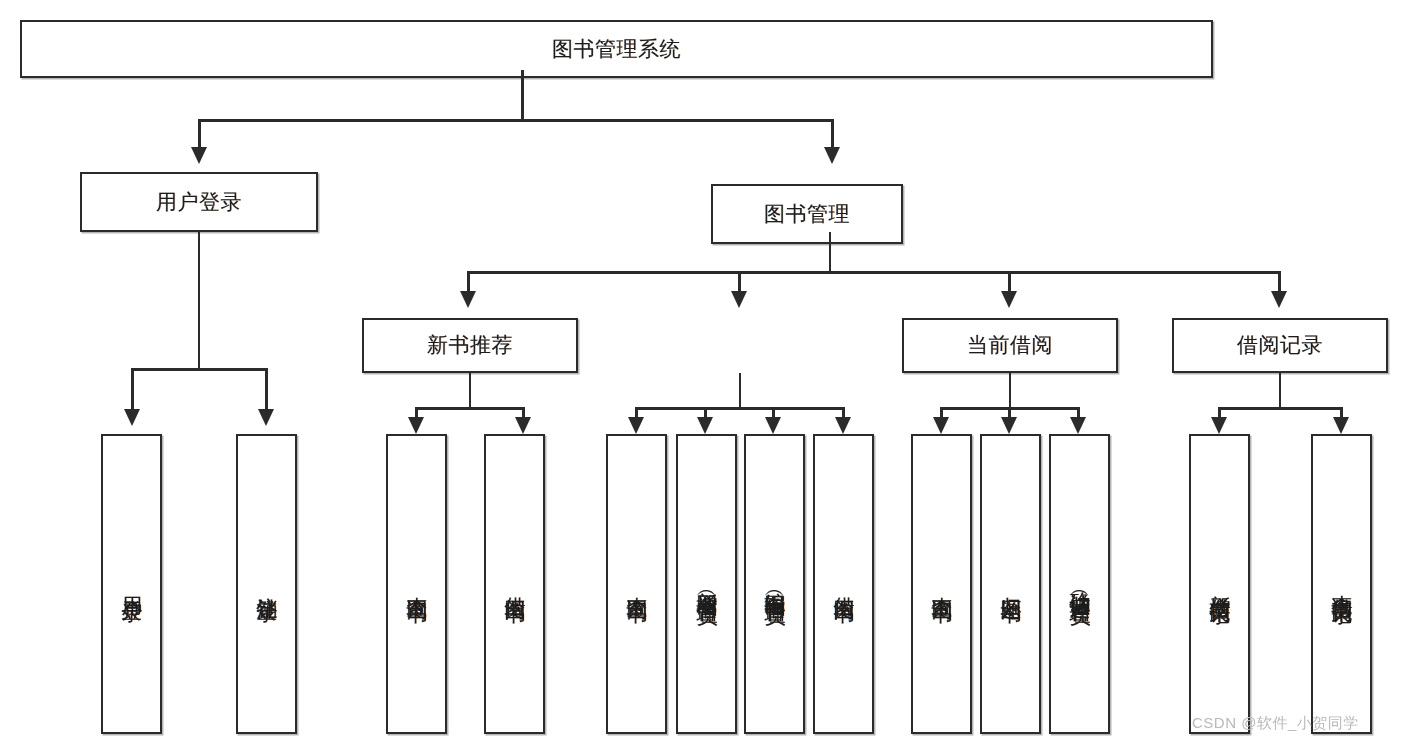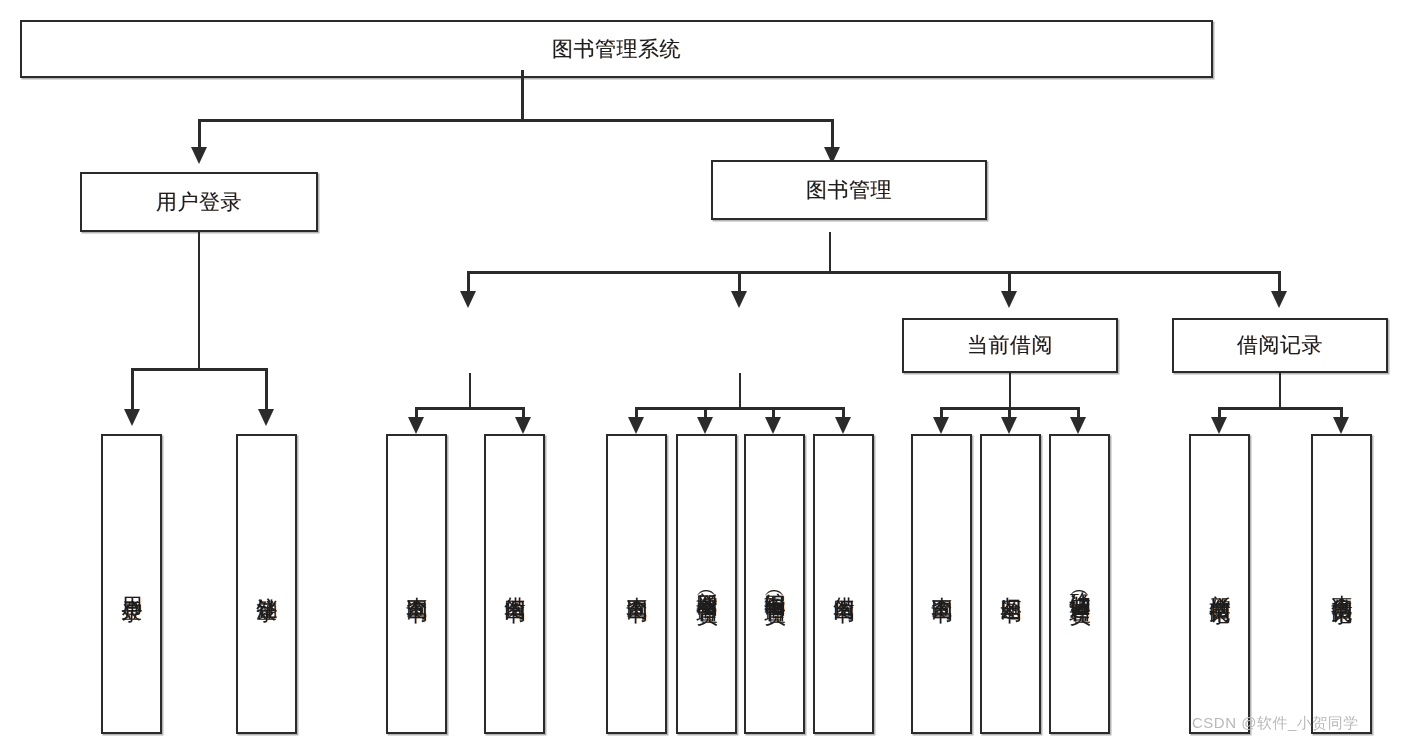--- a/index.html
+++ b/index.html
@@ -93,21 +93,21 @@
 
   <div class="edge v" style="left:198px; top:119px; width:2.5px; height:31px;"></div>
   <div class="arrow" style="left:191px; top:147px;"></div>
   <div class="edge v" style="left:831px; top:119px; width:2.5px; height:31px;"></div>
   <div class="arrow" style="left:824px; top:147px;"></div>
 
   <div class="node" id="node-user-login" style="left:80px; top:172px; width:238px; height:60px;">
     <span class="label">用户登录</span>
   </div>
 
-  <div class="node" id="node-book-manage" style="left:711px; top:160px; width:276px; height:60px;">
+  <div class="node" id="node-book-manage" style="left:711px; top:184px; width:192px; height:60px;">
     <span class="label">图书管理</span>
   </div>
 
   <div class="edge v" style="left:197.5px; top:232px; width:2.5px; height:138px;"></div>
   <div class="edge h" style="left:131px; top:368px; width:136px; height:2.5px;"></div>
   <div class="edge v" style="left:131px; top:368px; width:2.5px; height:45px;"></div>
   <div class="arrow" style="left:124px; top:409px;"></div>
   <div class="edge v" style="left:265px; top:368px; width:2.5px; height:45px;"></div>
   <div class="arrow" style="left:258px; top:409px;"></div>
 
@@ -115,20 +115,23 @@
   <div class="edge h" style="left:467px; top:271px; width:813px; height:2.5px;"></div>
   <div class="edge v" style="left:467px; top:271px; width:2.5px; height:23px;"></div>
   <div class="arrow" style="left:460px; top:291px;"></div>
   <div class="edge v" style="left:738px; top:271px; width:2.5px; height:23px;"></div>
   <div class="arrow" style="left:731px; top:291px;"></div>
   <div class="edge v" style="left:1008px; top:271px; width:2.5px; height:23px;"></div>
   <div class="arrow" style="left:1001px; top:291px;"></div>
   <div class="edge v" style="left:1278px; top:271px; width:2.5px; height:23px;"></div>
   <div class="arrow" style="left:1271px; top:291px;"></div>
 
+  <div class="node" id="node-new-book-recommend" style="left:362px; top:318px; width:216px; height:55px;">
+    <span class="label">新书推荐</span>
+  </div>
   <div class="node" id="node-borrow-record" style="left:1172px; top:318px; width:216px; height:55px;">
     <span class="label">借阅记录</span>
   </div>
   <div class="node" id="node-current-borrow" style="left:902px; top:318px; width:216px; height:55px;">
     <span class="label">当前借阅</span>
   </div>
 
   <div class="edge v" style="left:468.5px; top:373px; width:2.5px; height:36px;"></div>
   <div class="edge h" style="left:415px; top:407px; width:110px; height:2.5px;"></div>
   <div class="edge v" style="left:415px; top:407px; width:2.5px; height:14px;"></div>

